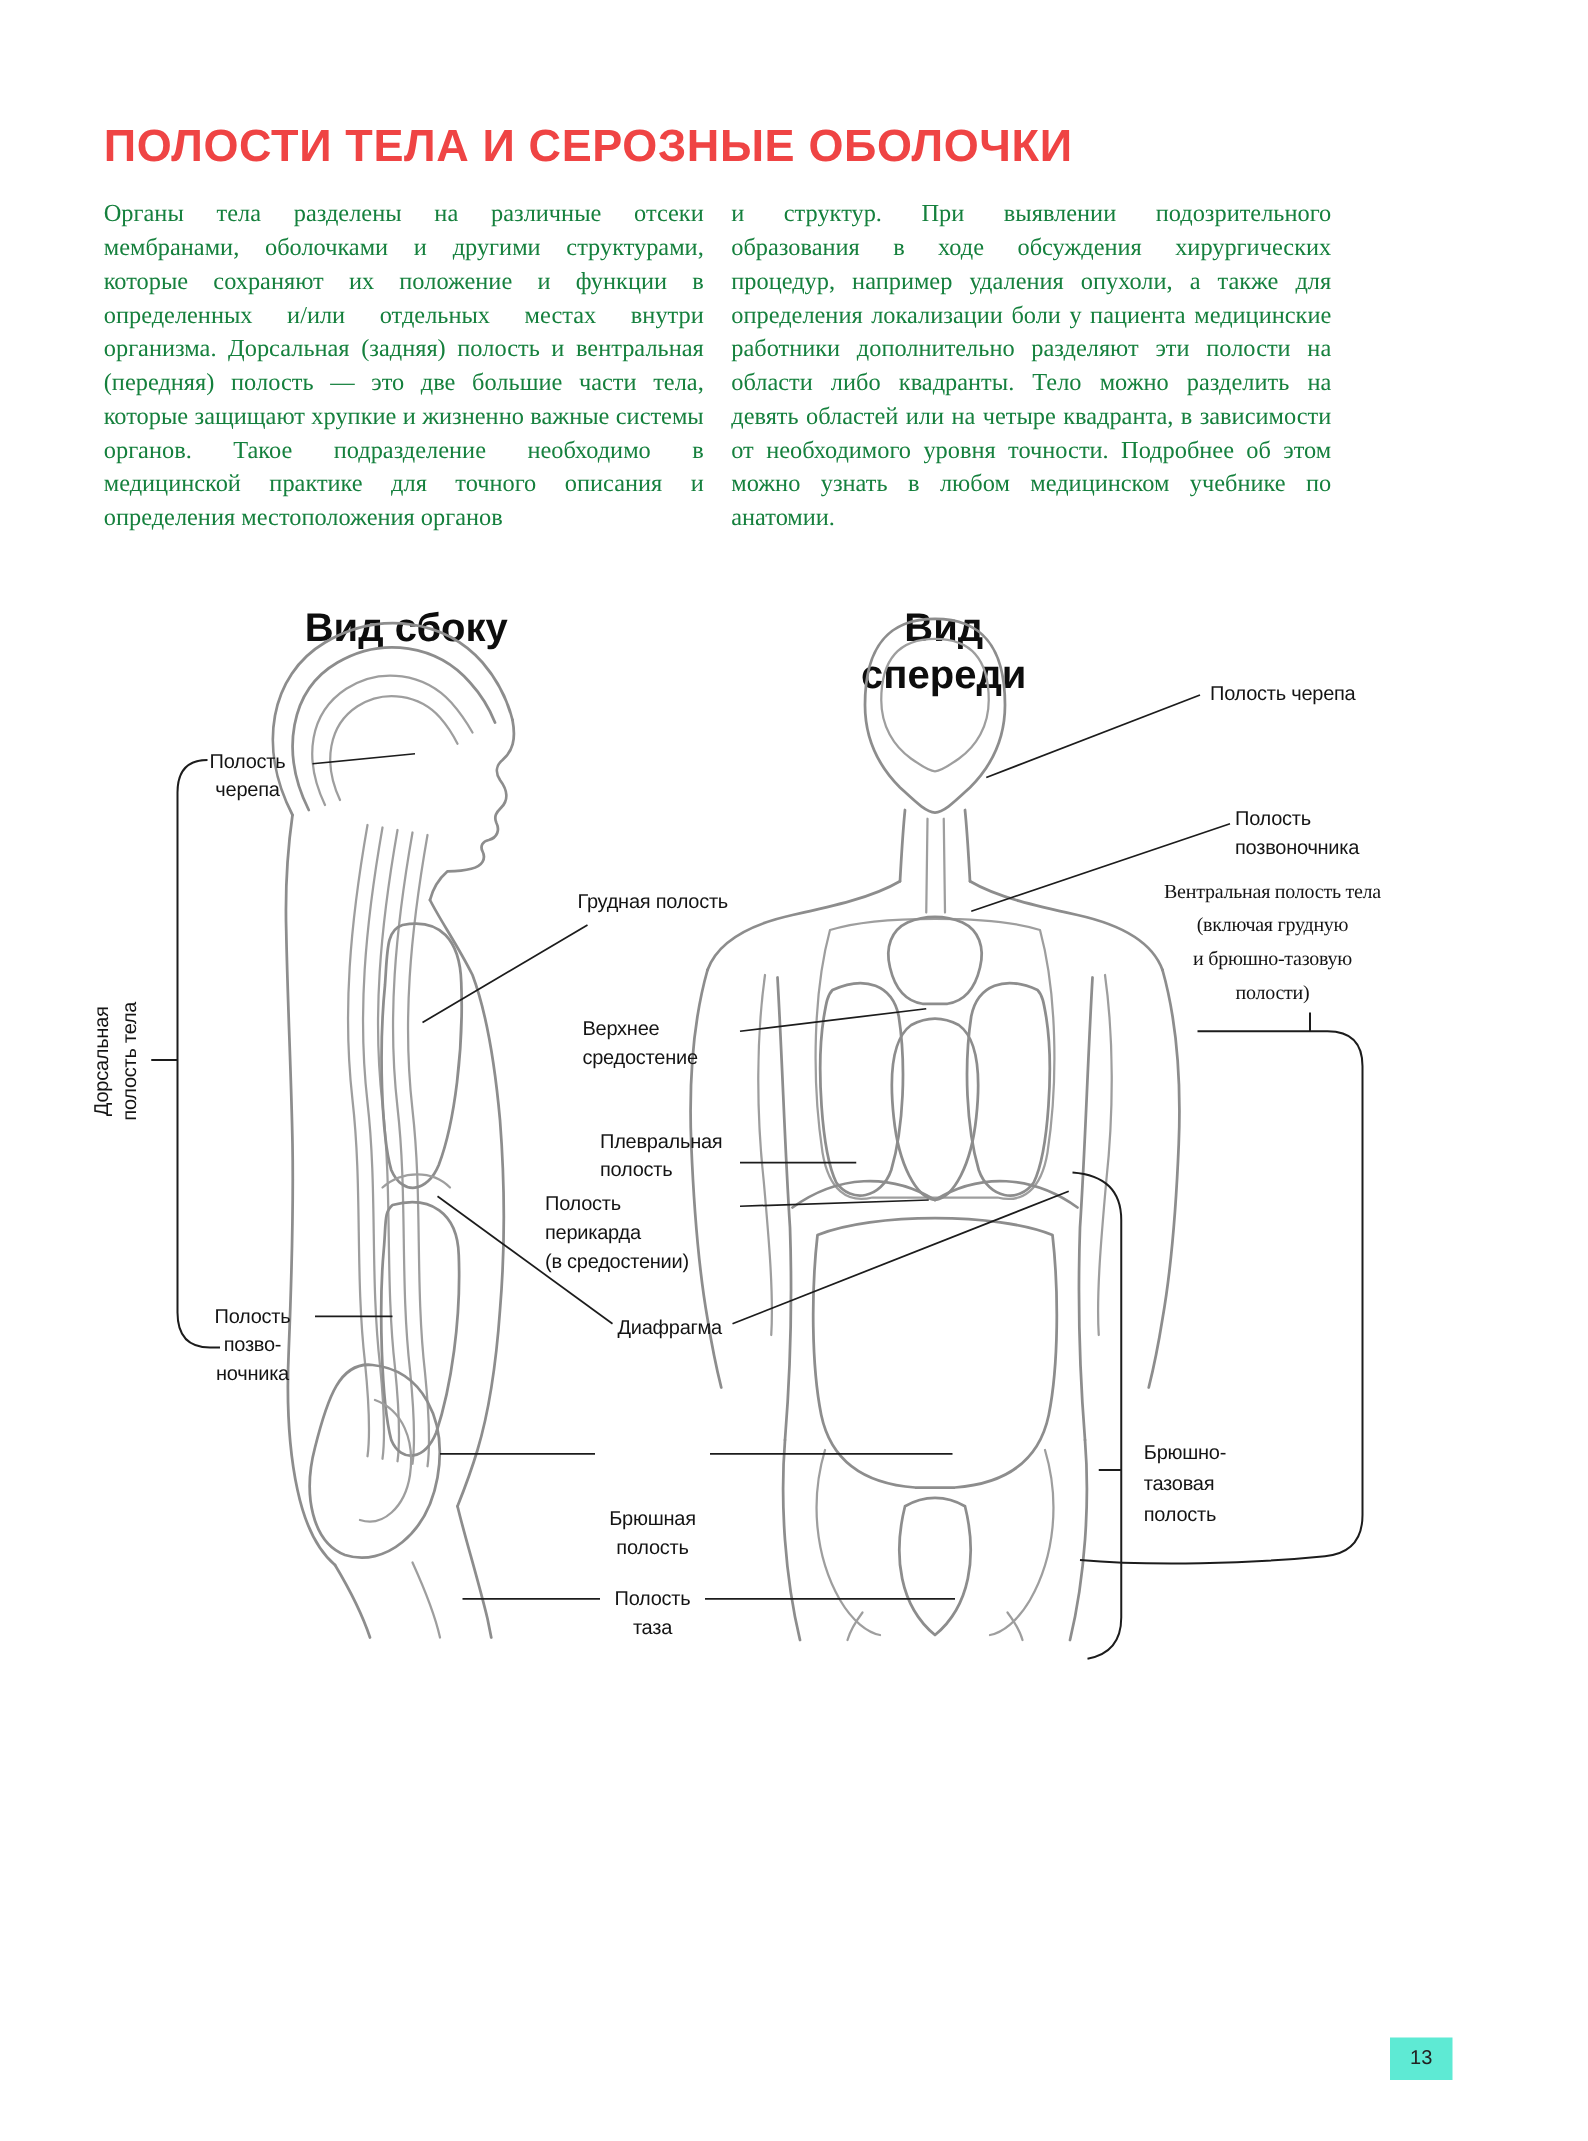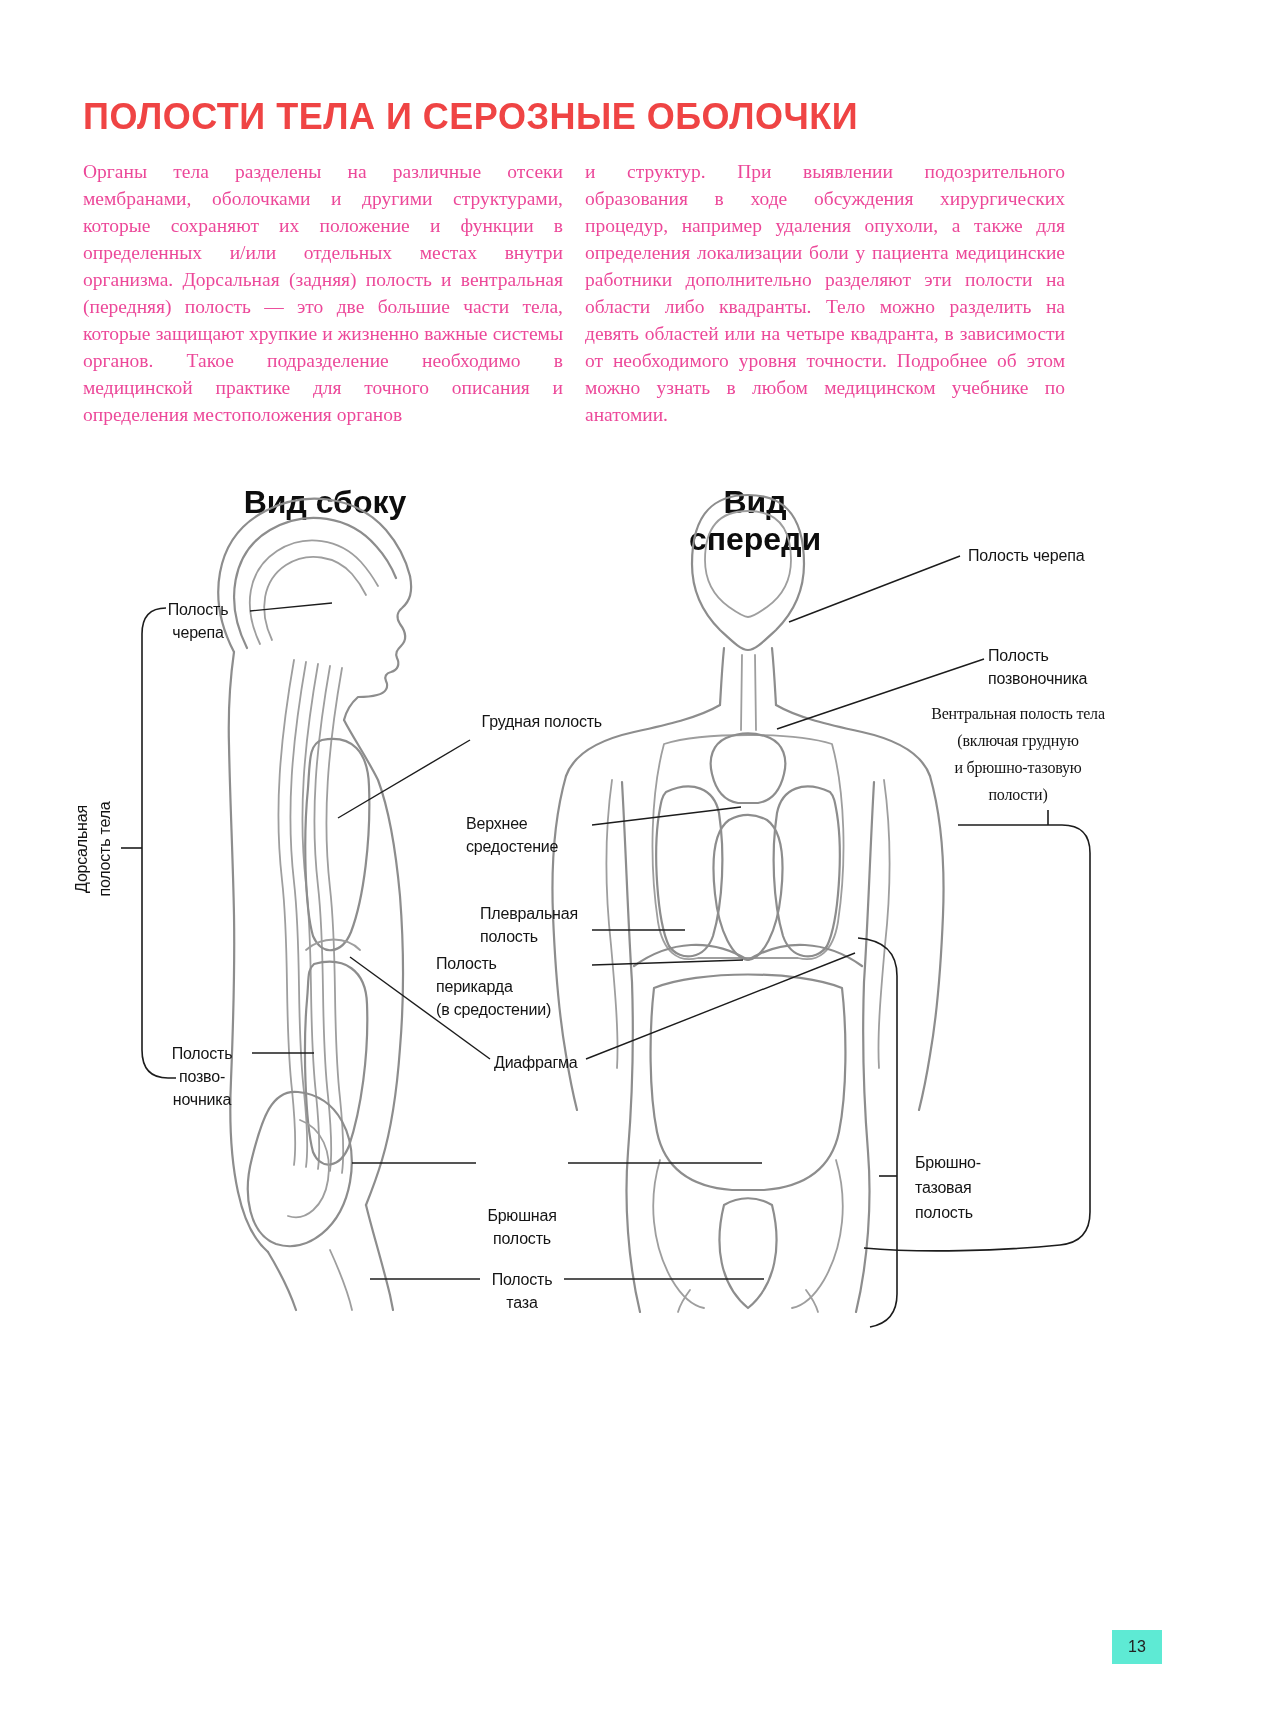--- a/index.html
+++ b/index.html
@@ -13,21 +13,21 @@
   #page-title {
     left:83px; top:96px; width:900px;
     font-size:36px; font-weight:bold; letter-spacing:.5px;
     color:#ef4444;
   }
   #intro {
     left:83px; top:158px; width:982px;
     display:flex; gap:22px;
     font-family:"Liberation Serif", serif;
     font-size:19.5px; line-height:27px; text-align:justify;
-    color:#ec4899;
+    color:#15803d;
   }
   #intro .col { width:480px; }
   .view-title { font-size:32px; font-weight:bold; text-align:center; color:#0d0d0d; }
   .label {
     font-size:16px; line-height:23px; white-space:pre-line; color:#141414;
     letter-spacing:-0.2px;
   }
   .c { text-align:center; }
   .r { text-align:left; }
   .l { text-align:left; }
@@ -170,21 +170,21 @@
   </g>
 </svg>
 
 <div class="abs label c" style="left:150px; top:598px; width:96px;">Полость
 черепа</div>
 <div class="abs label c rot" style="left:13px; top:826px; width:160px; height:46px;">Дорсальная
 полость тела</div>
 <div class="abs label c" style="left:156px; top:1042px; width:92px;">Полость
 позво-
 ночника</div>
-<div class="abs label l" style="left:462px; top:710px;  width:140px;text-align:right;">Грудная полость</div>
+<div class="abs label l" style="left:462px; top:710px;  width:140px;">Грудная полость</div>
 <div class="abs label r" style="left:466px; top:812px;  width:122px;">Верхнее
 средостение</div>
 <div class="abs label r" style="left:480px; top:902px;  width:132px;">Плевральная
 полость</div>
 <div class="abs label r" style="left:436px; top:952px;  width:152px;">Полость
 перикарда
 (в средостении)</div>
 <div class="abs label l" style="left:494px; top:1051px; width:92px;">Диафрагма</div>
 <div class="abs label c" style="left:480px; top:1204px; width:84px;">Брюшная
 полость</div>

